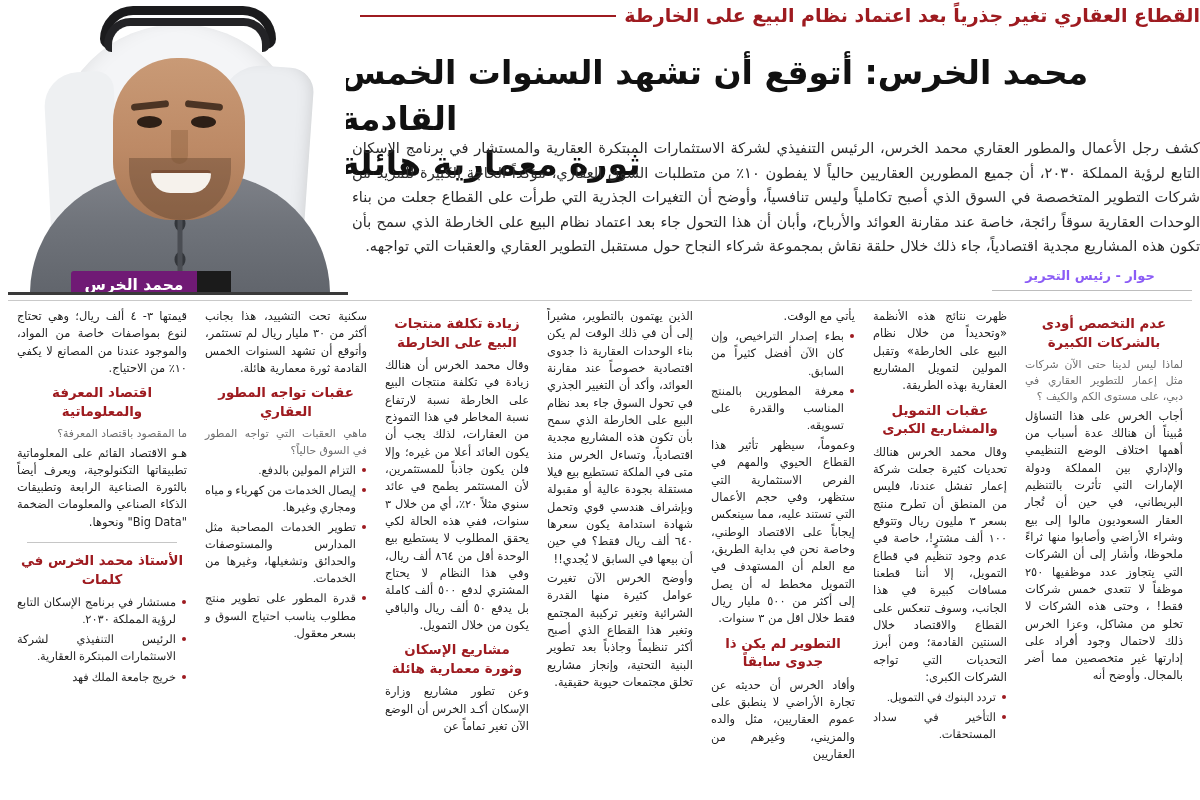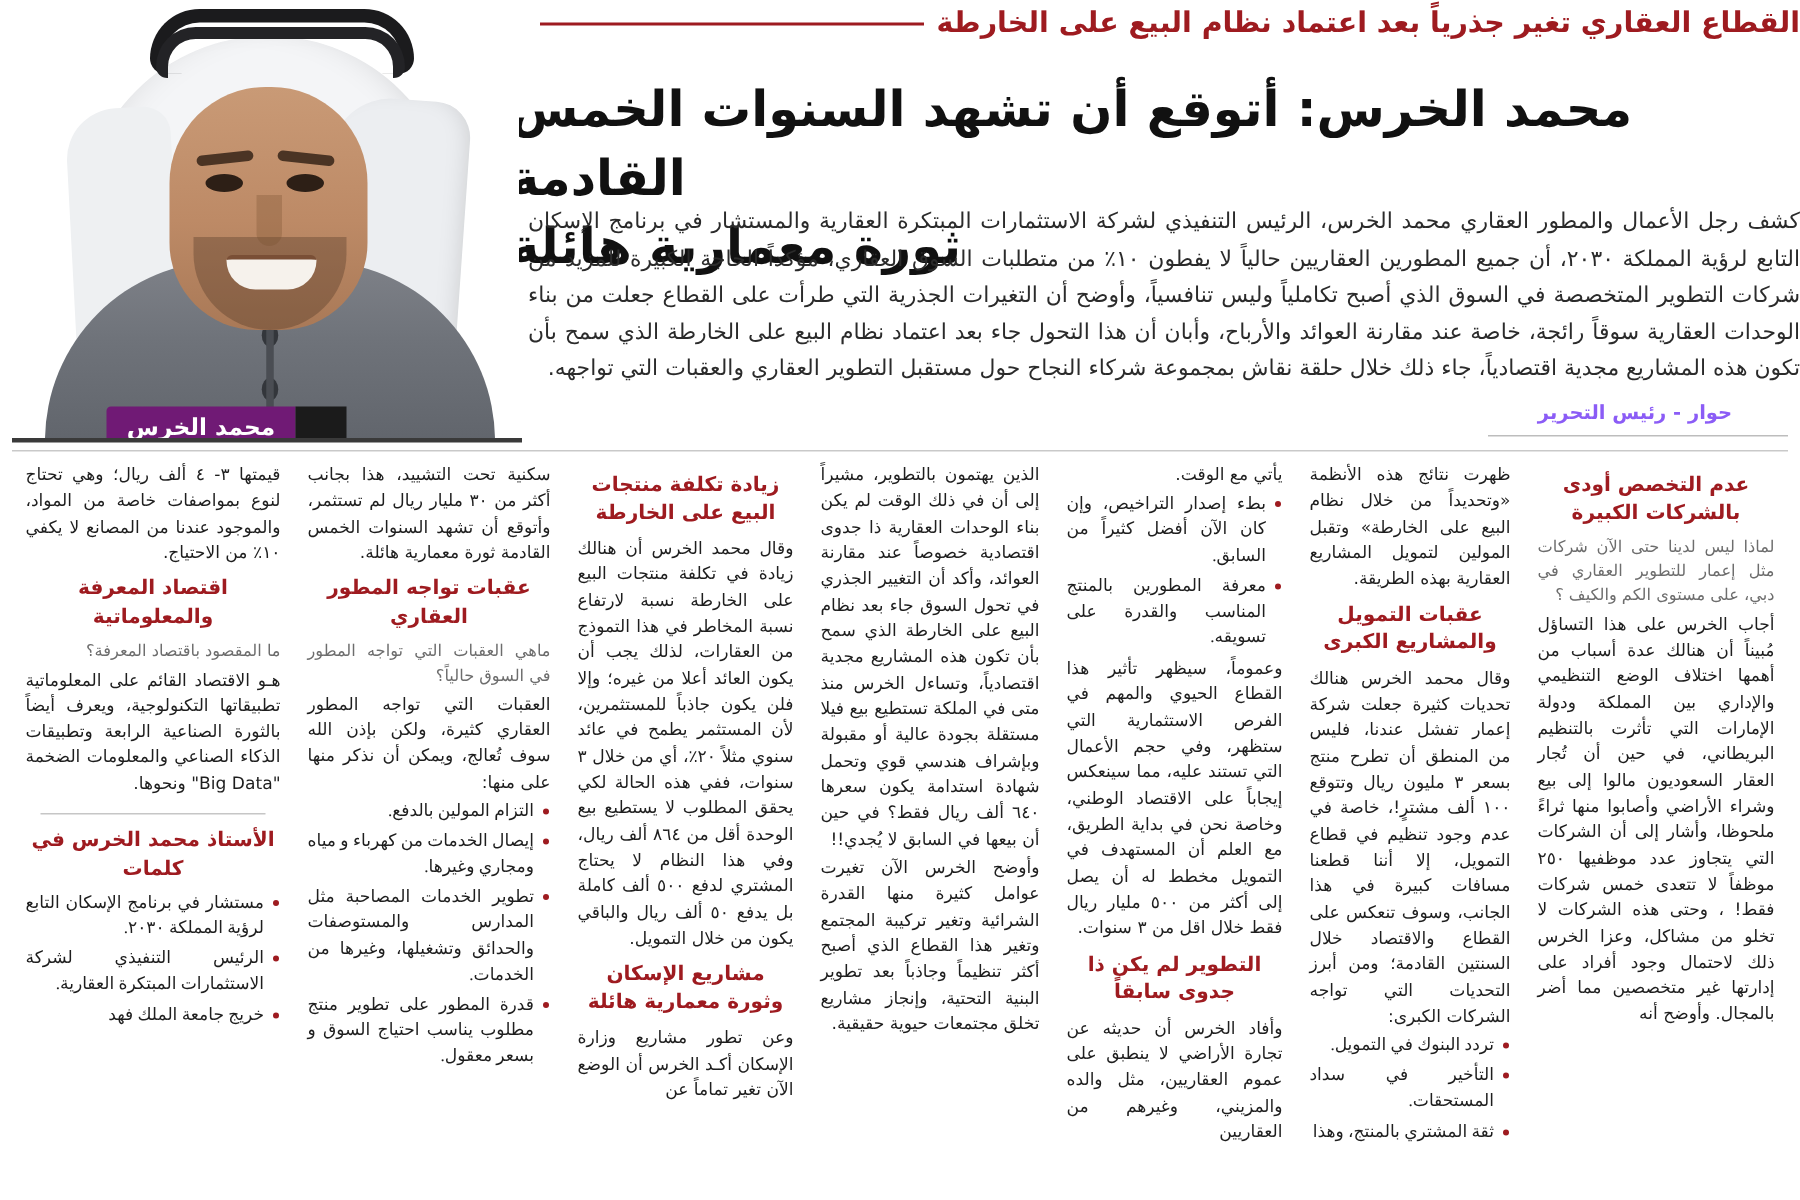--- a/index.html
+++ b/index.html
@@ -245,21 +245,20 @@
         <div class="p q">لماذا ليس لدينا حتى الآن شركات مثل إعمار للتطوير العقاري في دبي، على مستوى الكم والكيف ؟</div>
         <div class="p">أجاب الخرس على هذا التساؤل مُبيناً أن هنالك عدة أسباب من أهمها اختلاف الوضع التنظيمي والإداري بين المملكة ودولة الإمارات التي تأثرت بالتنظيم البريطاني، في حين أن تُجار العقار السعوديون مالوا إلى بيع وشراء الأراضي وأصابوا منها ثراءً ملحوظا، وأشار إلى أن الشركات التي يتجاوز عدد موظفيها ٢٥٠ موظفاً لا تتعدى خمس شركات فقط! ، وحتى هذه الشركات لا تخلو من مشاكل، وعزا الخرس ذلك لاحتمال وجود أفراد على إدارتها غير متخصصين مما أضر بالمجال. وأوضح أنه</div>
       </div>
       <div class="col c2">
         <div class="p">ظهرت نتائج هذه الأنظمة «وتحديداً من خلال نظام البيع على الخارطة» وتقبل المولين لتمويل المشاريع العقارية بهذه الطريقة.</div>
         <div class="sub">عقبات التمويل والمشاريع الكبرى</div>
         <div class="p">وقال محمد الخرس هنالك تحديات كثيرة جعلت شركة إعمار تفشل عندنا، فليس من المنطق أن تطرح منتج بسعر ٣ مليون ريال وتتوقع ١٠٠ ألف مشترٍ!، خاصة في عدم وجود تنظيم في قطاع التمويل، إلا أننا قطعنا مسافات كبيرة في هذا الجانب، وسوف تنعكس على القطاع والاقتصاد خلال السنتين القادمة؛ ومن أبرز التحديات التي تواجه الشركات الكبرى:</div>
         <ul class="bul">
           <li>تردد البنوك في التمويل.</li>
           <li>التأخير في سداد المستحقات.</li>
-          <li>ثقة المشتري بالمنتج، وهذا</li>
         </ul>
       </div>
       <div class="col c3">
         <div class="p">يأتي مع الوقت.</div>
         <ul class="bul">
           <li>بطء إصدار التراخيص، وإن كان الآن أفضل كثيراً من السابق.</li>
           <li>معرفة المطورين بالمنتج المناسب والقدرة على تسويقه.</li>
         </ul>
         <div class="p">وعموماً، سيظهر تأثير هذا القطاع الحيوي والمهم في الفرص الاستثمارية التي ستظهر، وفي حجم الأعمال التي تستند عليه، مما سينعكس إيجاباً على الاقتصاد الوطني، وخاصة نحن في بداية الطريق، مع العلم أن المستهدف في التمويل مخطط له أن يصل إلى أكثر من ٥٠٠ مليار ريال فقط خلال اقل من ٣ سنوات.</div>
         <div class="sub">التطوير لم يكن ذا جدوى سابقاً</div>
@@ -272,21 +271,20 @@
       <div class="col c5">
         <div class="sub">زيادة تكلفة منتجات البيع على الخارطة</div>
         <div class="p">وقال محمد الخرس أن هنالك زيادة في تكلفة منتجات البيع على الخارطة نسبة لارتفاع نسبة المخاطر في هذا التموذج من العقارات، لذلك يجب أن يكون العائد أعلا من غيره؛ وإلا فلن يكون جاذباً للمستثمرين، لأن المستثمر يطمح في عائد سنوي مثلاً ٢٠٪، أي من خلال ٣ سنوات، ففي هذه الحالة لكي يحقق المطلوب لا يستطيع بيع الوحدة أقل من ٨٦٤ ألف ريال، وفي هذا النظام لا يحتاج المشتري لدفع ٥٠٠ ألف كاملة بل يدفع ٥٠ ألف ريال والباقي يكون من خلال التمويل.</div>
         <div class="sub">مشاريع الإسكان وثورة معمارية هائلة</div>
         <div class="p">وعن تطور مشاريع وزارة الإسكان أكـد الخرس أن الوضع الآن تغير تماماً عن</div>
       </div>
       <div class="col c6">
         <div class="p">سكنية تحت التشييد، هذا بجانب أكثر من ٣٠ مليار ريال لم تستثمر، وأتوقع أن تشهد السنوات الخمس القادمة ثورة معمارية هائلة.</div>
         <div class="sub">عقبات تواجه المطور العقاري</div>
         <div class="p q">ماهي العقبات التي تواجه المطور في السوق حالياً؟</div>
-        <div class="p">العقبات التي تواجه المطور العقاري كثيرة، ولكن بإذن الله سوف تُعالج، ويمكن أن نذكر منها على منها:</div>
         <ul class="bul">
           <li>التزام المولين بالدفع.</li>
           <li>إيصال الخدمات من كهرباء و مياه ومجاري وغيرها.</li>
           <li>تطوير الخدمات المصاحبة مثل المدارس والمستوصفات والحدائق وتشغيلها، وغيرها من الخدمات.</li>
           <li>قدرة المطور على تطوير منتج مطلوب يناسب احتياج السوق و بسعر معقول.</li>
         </ul>
       </div>
       <div class="col c7">
         <div class="p">قيمتها ٣- ٤ ألف ريال؛ وهي تحتاج لنوع بمواصفات خاصة من المواد، والموجود عندنا من المصانع لا يكفي ١٠٪ من الاحتياج.</div>
         <div class="sub">اقتصاد المعرفة والمعلوماتية</div>

